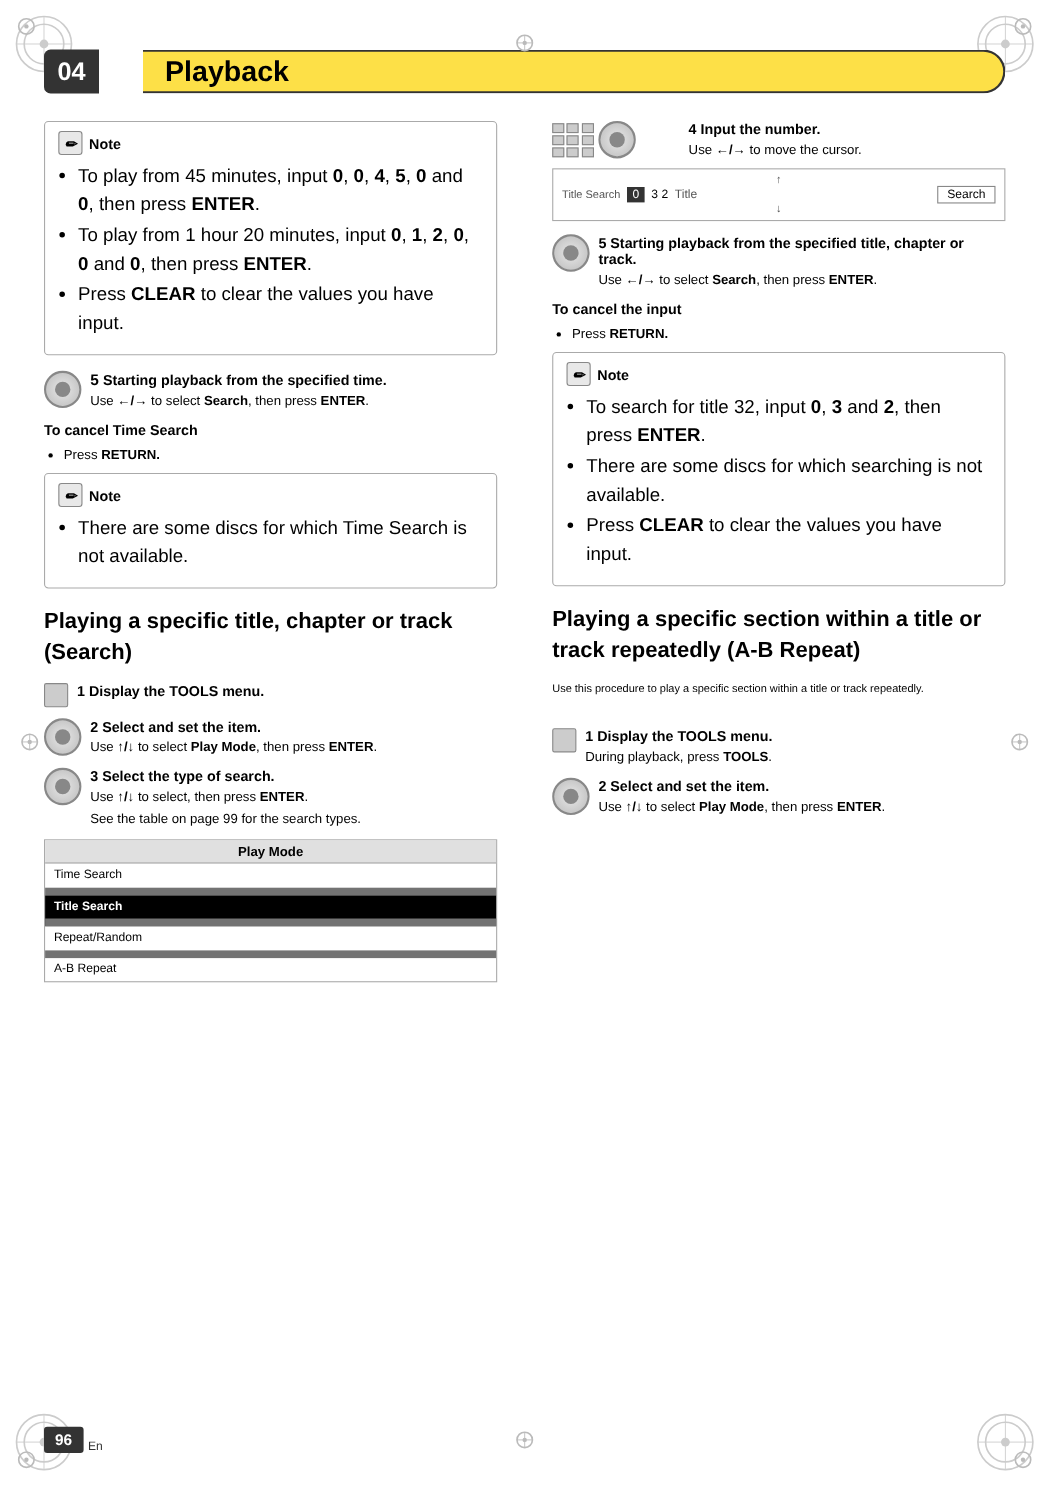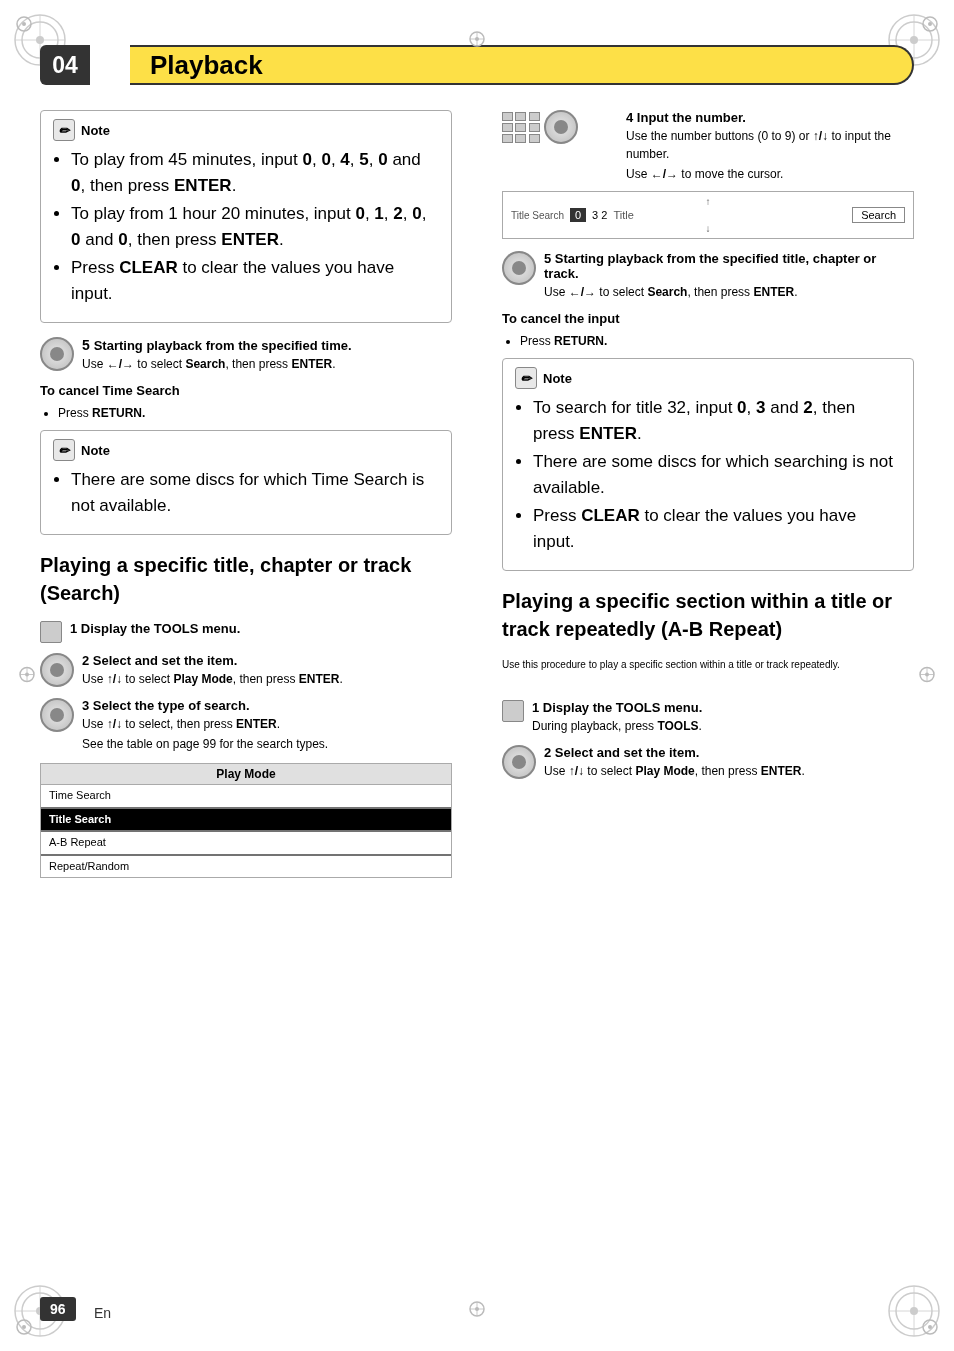--- a/index.html
+++ b/index.html
@@ -169,21 +169,21 @@
       text-align: center;
       font-size: 12px;
       font-weight: bold;
       padding: 3px;
       border-bottom: 1px solid #aaa;
     }
     .play-mode-table .mode-row {
       padding: 2px 8px;
       font-size: 11px;
       line-height: 1.6;
-      border-bottom: 2px solid #737373;
+      border-bottom: 7px solid #737373;
     }
     .play-mode-table .mode-row.active {
       background: #000;
       color: #fff;
       font-weight: bold;
     }
     .play-mode-table .mode-row:last-child {
       border-bottom: none;
     }
 
@@ -224,22 +224,22 @@
       background: #333;
       color: #fff;
       padding: 4px 10px;
       font-size: 14px;
       font-weight: bold;
       border-radius: 3px;
     }
     .page-lang {
       position: absolute;
       bottom: 30px;
-      left: 94px;
-      font-size: 14px;
+      left: 80px;
+      font-size: 11px;
       color: #333;
     }
 
     b { font-weight: bold; }
 
     .step-inline {
       display: flex;
       align-items: flex-start;
       gap: 8px;
       margin-bottom: 10px;
@@ -378,22 +378,22 @@
         <b>Select the type of search.</b>
         <div class="step-desc">Use <b>↑/↓</b> to select, then press <b>ENTER</b>.</div>
         <div class="step-desc">See the table on page 99 for the search types.</div>
       </div>
     </div>
 
     <div class="play-mode-table">
       <div class="header-row">Play Mode</div>
       <div class="mode-row">Time Search</div>
       <div class="mode-row active">Title Search</div>
+      <div class="mode-row">Repeat/Random</div>
       <div class="mode-row">A-B Repeat</div>
-      <div class="mode-row">Repeat/Random</div>
     </div>
 
   </div>
 
   <div class="right-col">
 
     <div class="step-inline" style="margin-bottom:8px;gap:48px;">
 
       <div style="display:flex;align-items:center;gap:4px;flex-shrink:0;">
         <div style="display:grid;grid-template-columns:repeat(3,1fr);gap:2px;width:38px;">
@@ -407,21 +407,20 @@
           <div style="width:11px;height:9px;background:#ccc;border:0.5px solid #888;"></div>
           <div style="width:11px;height:9px;background:#ccc;border:0.5px solid #888;"></div>
         </div>
         <div class="nav-icon" style="width:34px;height:34px;">
           <div class="nav-icon-inner"></div>
         </div>
       </div>
       <div>
         <b>4 </b>
         <b>Input the number.</b>
-        <div class="step-desc">Use the number buttons (0 to 9) or <b>↑/↓</b> to input the number.</div>
         <div class="step-desc">Use <b>←/→</b> to move the cursor.</div>
       </div>
     </div>
 
     <div style="border:1px solid #aaa;padding:4px 8px;margin:6px 0 12px 0;font-size:11px;background:#fff;">
       <div style="text-align:center;font-size:10px;color:#555;">↑</div>
       <div style="display:flex;align-items:center;gap:6px;">
         <span style="color:#555;font-size:10px;">Title Search</span>
         <span style="background:#333;color:#fff;padding:1px 5px;font-size:11px;">0</span>
         <span>3  2</span>

